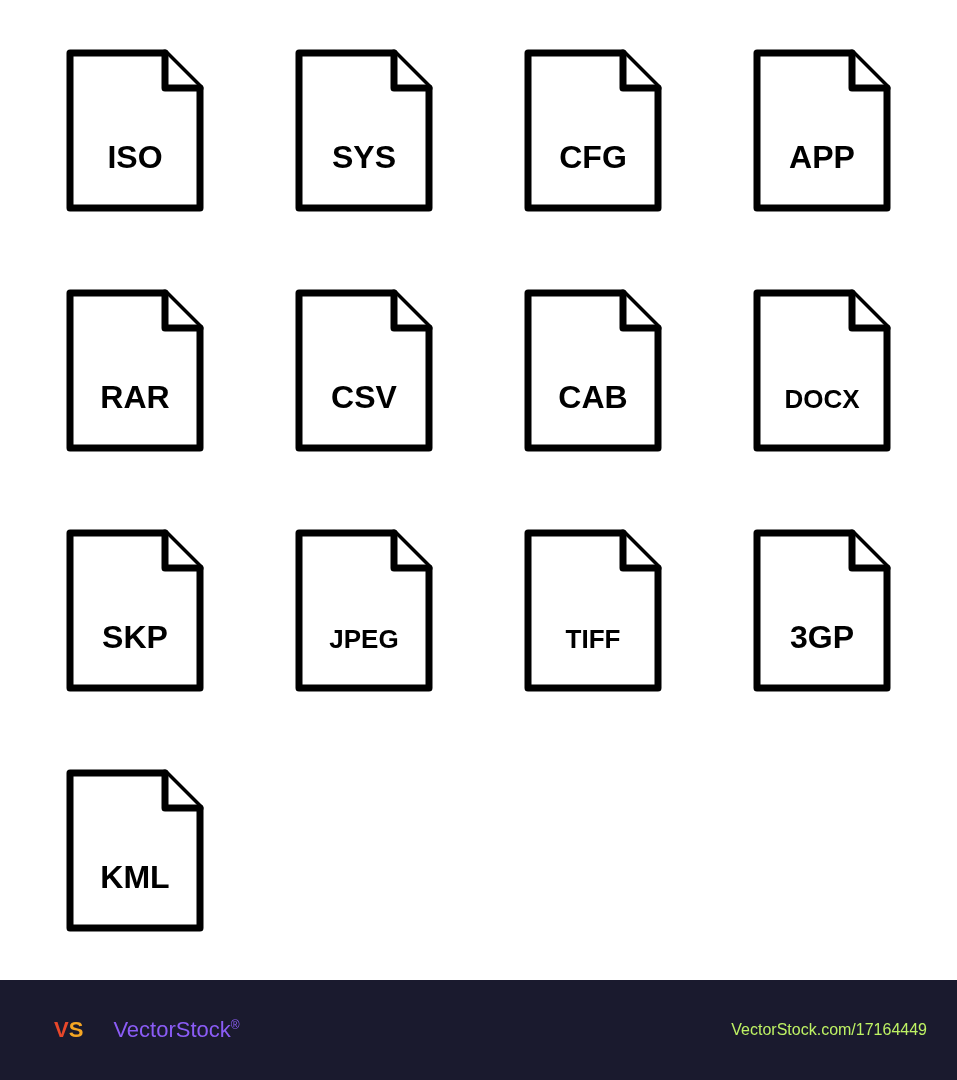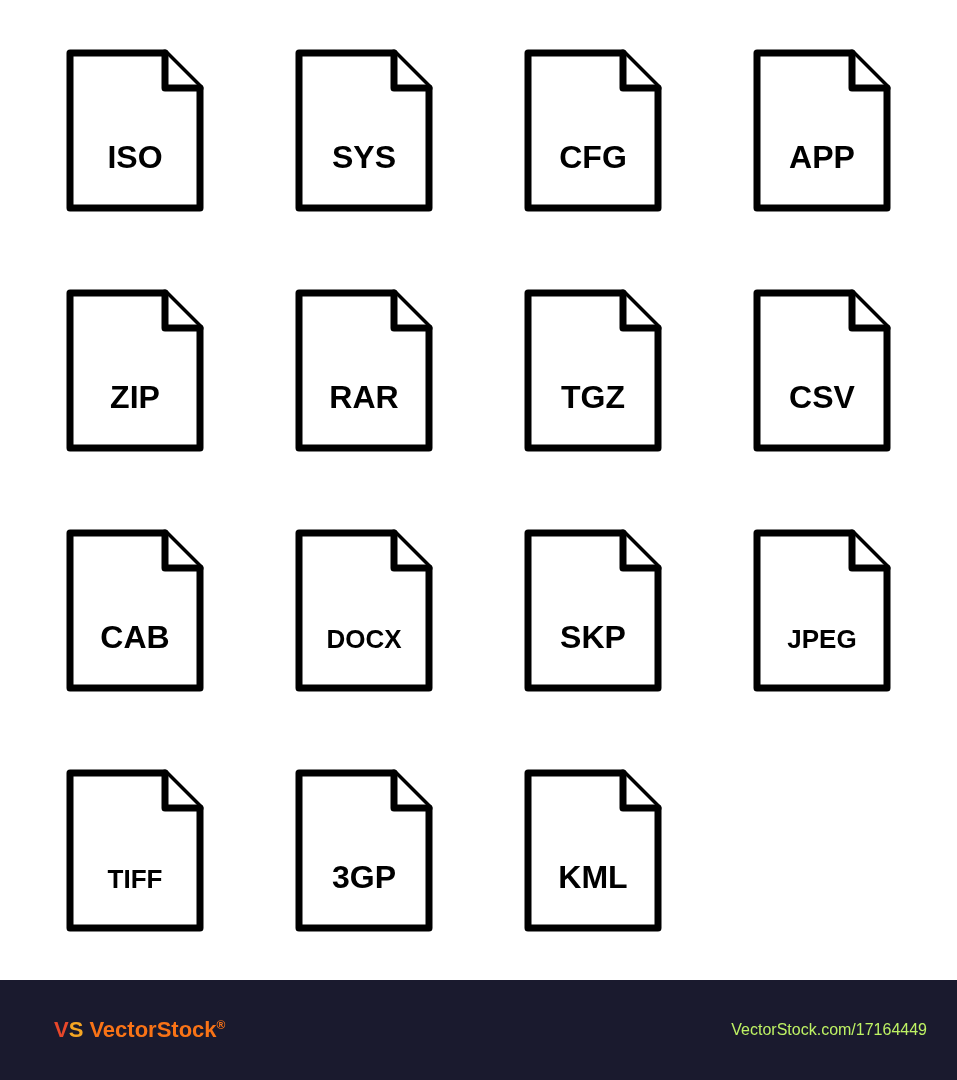--- a/index.html
+++ b/index.html
@@ -71,22 +71,23 @@
 
     .vs-text {
       font-size: 22px;
       font-weight: bold;
       color: #ffffff;
       margin-left: 24px;
     }
 
     .watermark-name {
       font-size: 22px;
-      color: #f97316;
-      font-weight: bold;
+      color: #8b5cf6;
+      font-weight: normal;
+      margin-left: 24px;
     }
 
     .watermark-url {
       font-size: 16px;
       color: #bef264;
     }
   </style>
 </head>
 <body>
 
@@ -140,45 +141,21 @@
     </div>
     </div>
     <div class="icon-cell">
       <div class="file-icon">
       <svg viewBox="0 0 150 175" xmlns="http://www.w3.org/2000/svg">
 
         <path d="M10,10 L105,10 L140,45 L140,165 L10,165 Z" fill="white" stroke="black" stroke-width="7" stroke-linejoin="round" stroke-linecap="round"></path>
 
         <path d="M105,10 L105,45 L140,45" fill="white" stroke="black" stroke-width="7" stroke-linejoin="round" stroke-linecap="round"></path>
 
-        <text x="75" y="125" text-anchor="middle" font-family="Arial, sans-serif" font-size="32" font-weight="900" fill="black">ZIP</text>
-      </svg>
-    </div>
-    </div>
-    <div class="icon-cell">
-      <div class="file-icon">
-      <svg viewBox="0 0 150 175" xmlns="http://www.w3.org/2000/svg">
-
-        <path d="M10,10 L105,10 L140,45 L140,165 L10,165 Z" fill="white" stroke="black" stroke-width="7" stroke-linejoin="round" stroke-linecap="round"></path>
-
-        <path d="M105,10 L105,45 L140,45" fill="white" stroke="black" stroke-width="7" stroke-linejoin="round" stroke-linecap="round"></path>
-
         <text x="75" y="125" text-anchor="middle" font-family="Arial, sans-serif" font-size="32" font-weight="900" fill="black">RAR</text>
-      </svg>
-    </div>
-    </div>
-    <div class="icon-cell">
-      <div class="file-icon">
-      <svg viewBox="0 0 150 175" xmlns="http://www.w3.org/2000/svg">
-
-        <path d="M10,10 L105,10 L140,45 L140,165 L10,165 Z" fill="white" stroke="black" stroke-width="7" stroke-linejoin="round" stroke-linecap="round"></path>
-
-        <path d="M105,10 L105,45 L140,45" fill="white" stroke="black" stroke-width="7" stroke-linejoin="round" stroke-linecap="round"></path>
-
-        <text x="75" y="125" text-anchor="middle" font-family="Arial, sans-serif" font-size="32" font-weight="900" fill="black">TGZ</text>
       </svg>
     </div>
     </div>
     <div class="icon-cell">
       <div class="file-icon">
       <svg viewBox="0 0 150 175" xmlns="http://www.w3.org/2000/svg">
 
         <path d="M10,10 L105,10 L140,45 L140,165 L10,165 Z" fill="white" stroke="black" stroke-width="7" stroke-linejoin="round" stroke-linecap="round"></path>
 
         <path d="M105,10 L105,45 L140,45" fill="white" stroke="black" stroke-width="7" stroke-linejoin="round" stroke-linecap="round"></path>

